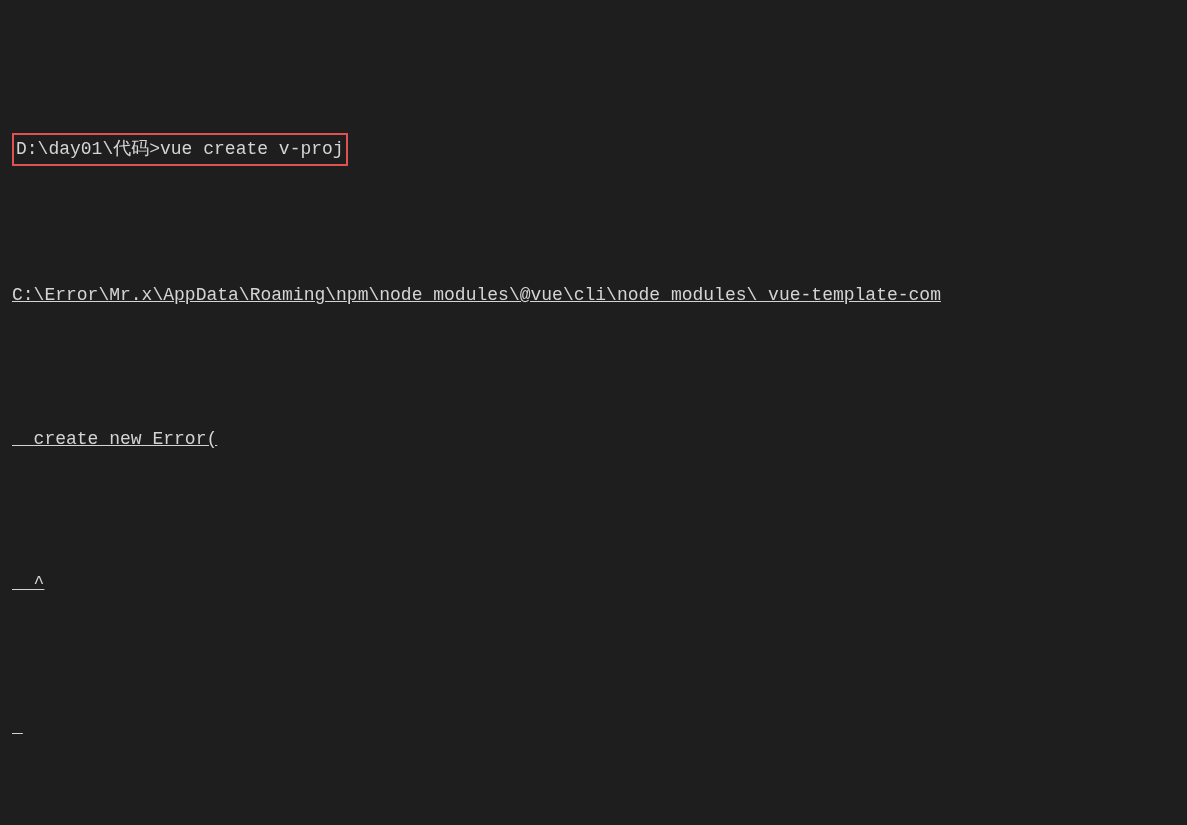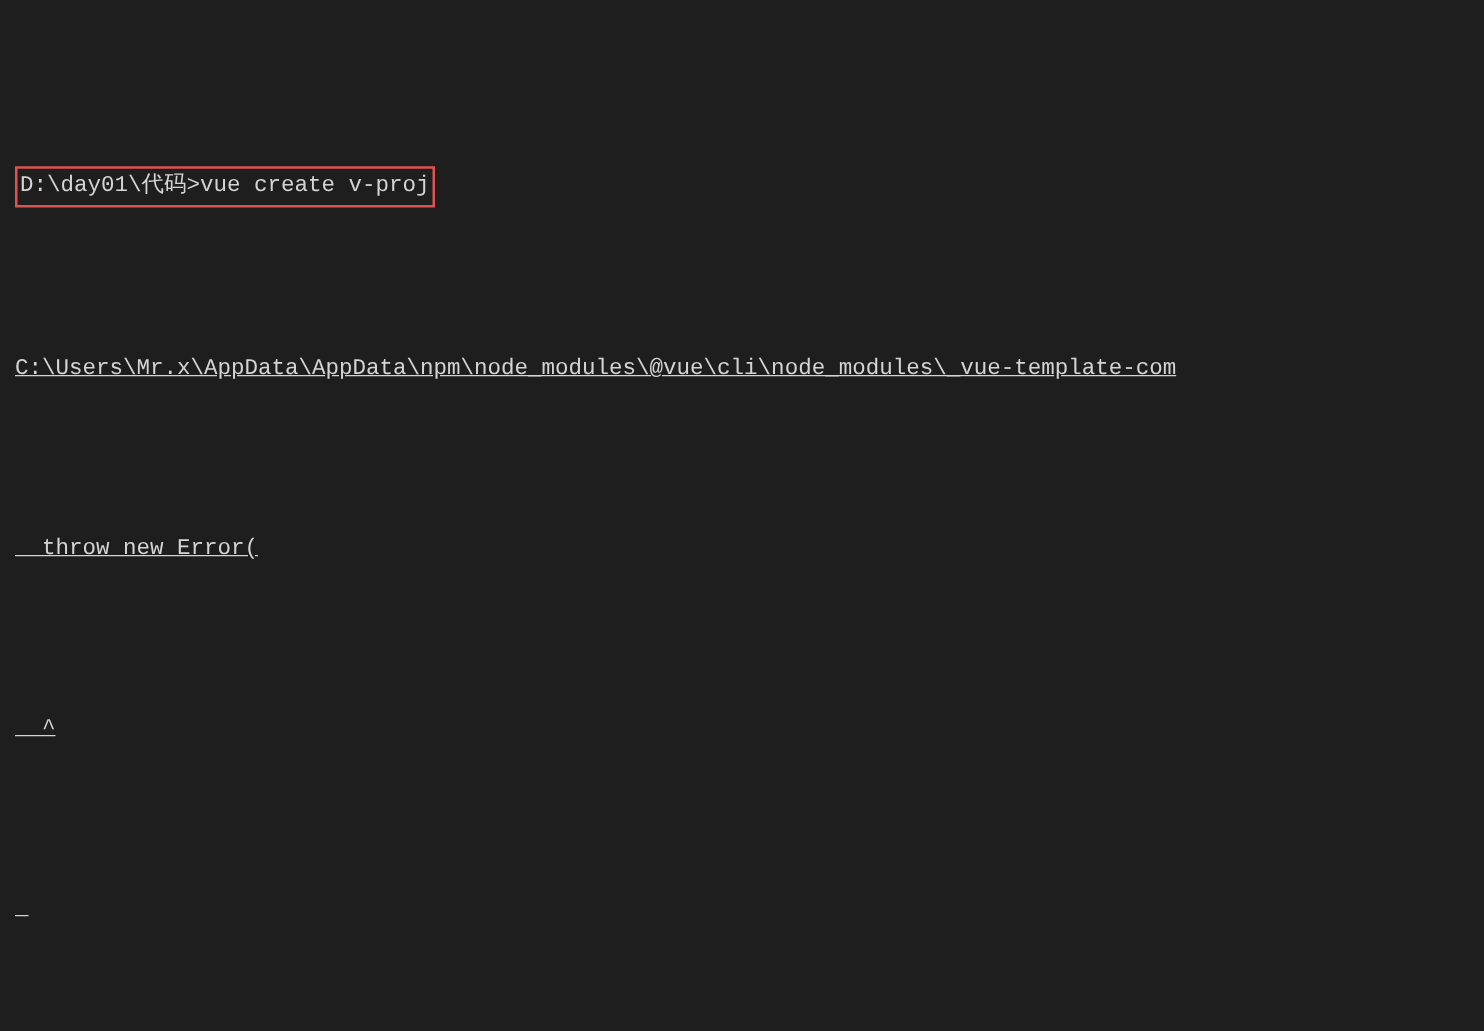--- a/index.html
+++ b/index.html
@@ -39,24 +39,24 @@
   </style>
 </head>
 <body>
 
 <div class="terminal">
 
   
   <span class="line"><span class="highlight-box">D:\day01\代码&gt;vue create v-proj</span></span>
 
   
-  <span class="line">C:\Users\Mr.x\AppData\AppData\npm\node_modules\@vue\cli\node_modules\_vue-template-com</span>
+  <span class="line">C:\Error\Mr.x\AppData\Roaming\npm\node_modules\@vue\cli\node_modules\_vue-template-com</span>
 
   
-  <span class="line">  throw new Error(</span>
+  <span class="line">  create new Error(</span>
 
   
   <span class="line">  ^</span>
 
   
   <span class="line">&nbsp;</span>
 
   
   
 

